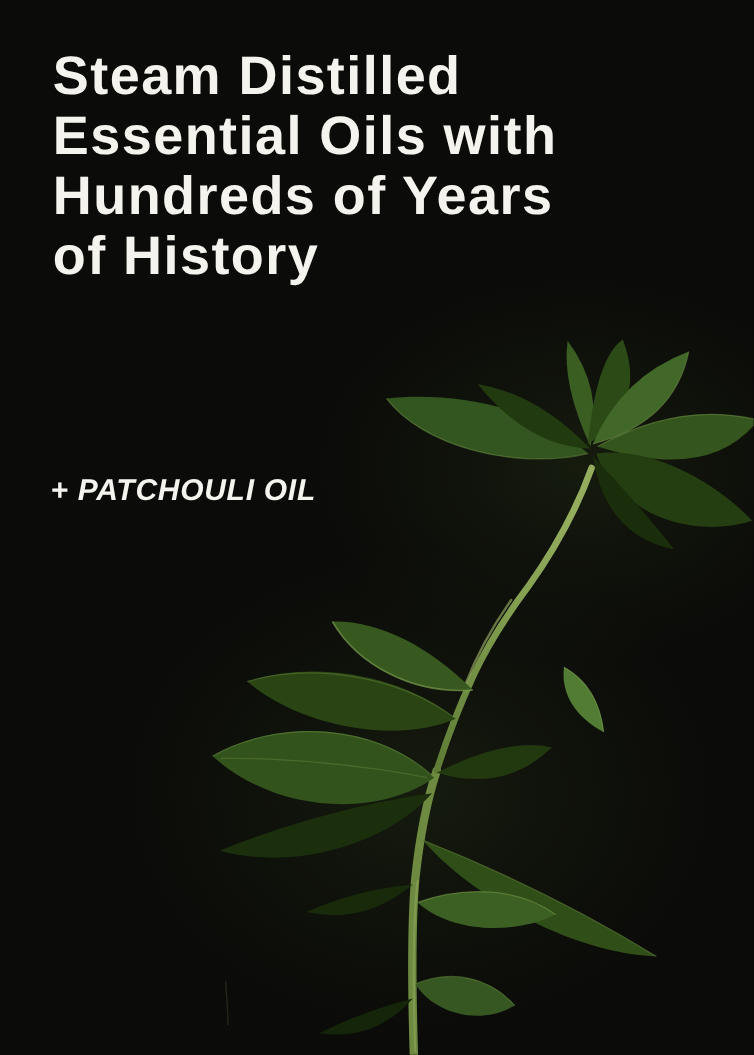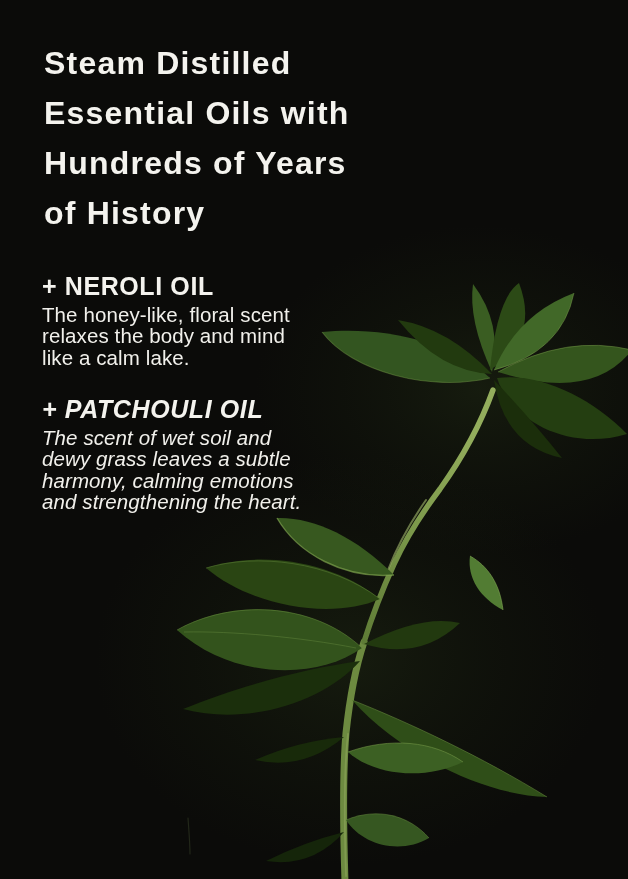--- a/index.html
+++ b/index.html
@@ -30,21 +30,21 @@
     width: 628px;
     height: 879px;
     display: block;
   }
   .title {
     position: absolute;
     left: 44px;
     top: 38px;
     margin: 0;
     width: 540px;
-    font-size: 32px;
+    font-size: 45px;
     line-height: 50px;
     font-weight: 700;
     letter-spacing: 1.2px;
     color: var(--c-heading_text);
     white-space: pre-line;
   }
   .oil {
     position: absolute;
     left: 42px;
     width: 330px;
@@ -140,28 +140,18 @@
       <path d="M346,820 C377,807 409,815 429,838" stroke="#6f9444" stroke-width="1" fill="none" opacity="0.45"></path>
       <path d="M344,832 Q304,842 266,861 Q312,868 344,832 Z" fill="#15250a"></path>
     </g>
   </svg>
 
   <h1 class="title">Steam Distilled
 Essential Oils with
 Hundreds of Years
 of History</h1>
 
-  <section class="oil oil-neroli">
-    <h2>+ NEROLI OIL</h2>
-    <p>The honey-like, floral scent
-relaxes the body and mind
-like a calm lake.</p>
-  </section>
 
   <section class="oil oil-patchouli">
     <h2>+ PATCHOULI OIL</h2>
-    <p>The scent of wet soil and
-dewy grass leaves a subtle
-harmony, calming emotions
-and strengthening the heart.</p>
   </section>
 
 </div>
 
 </body></html>

